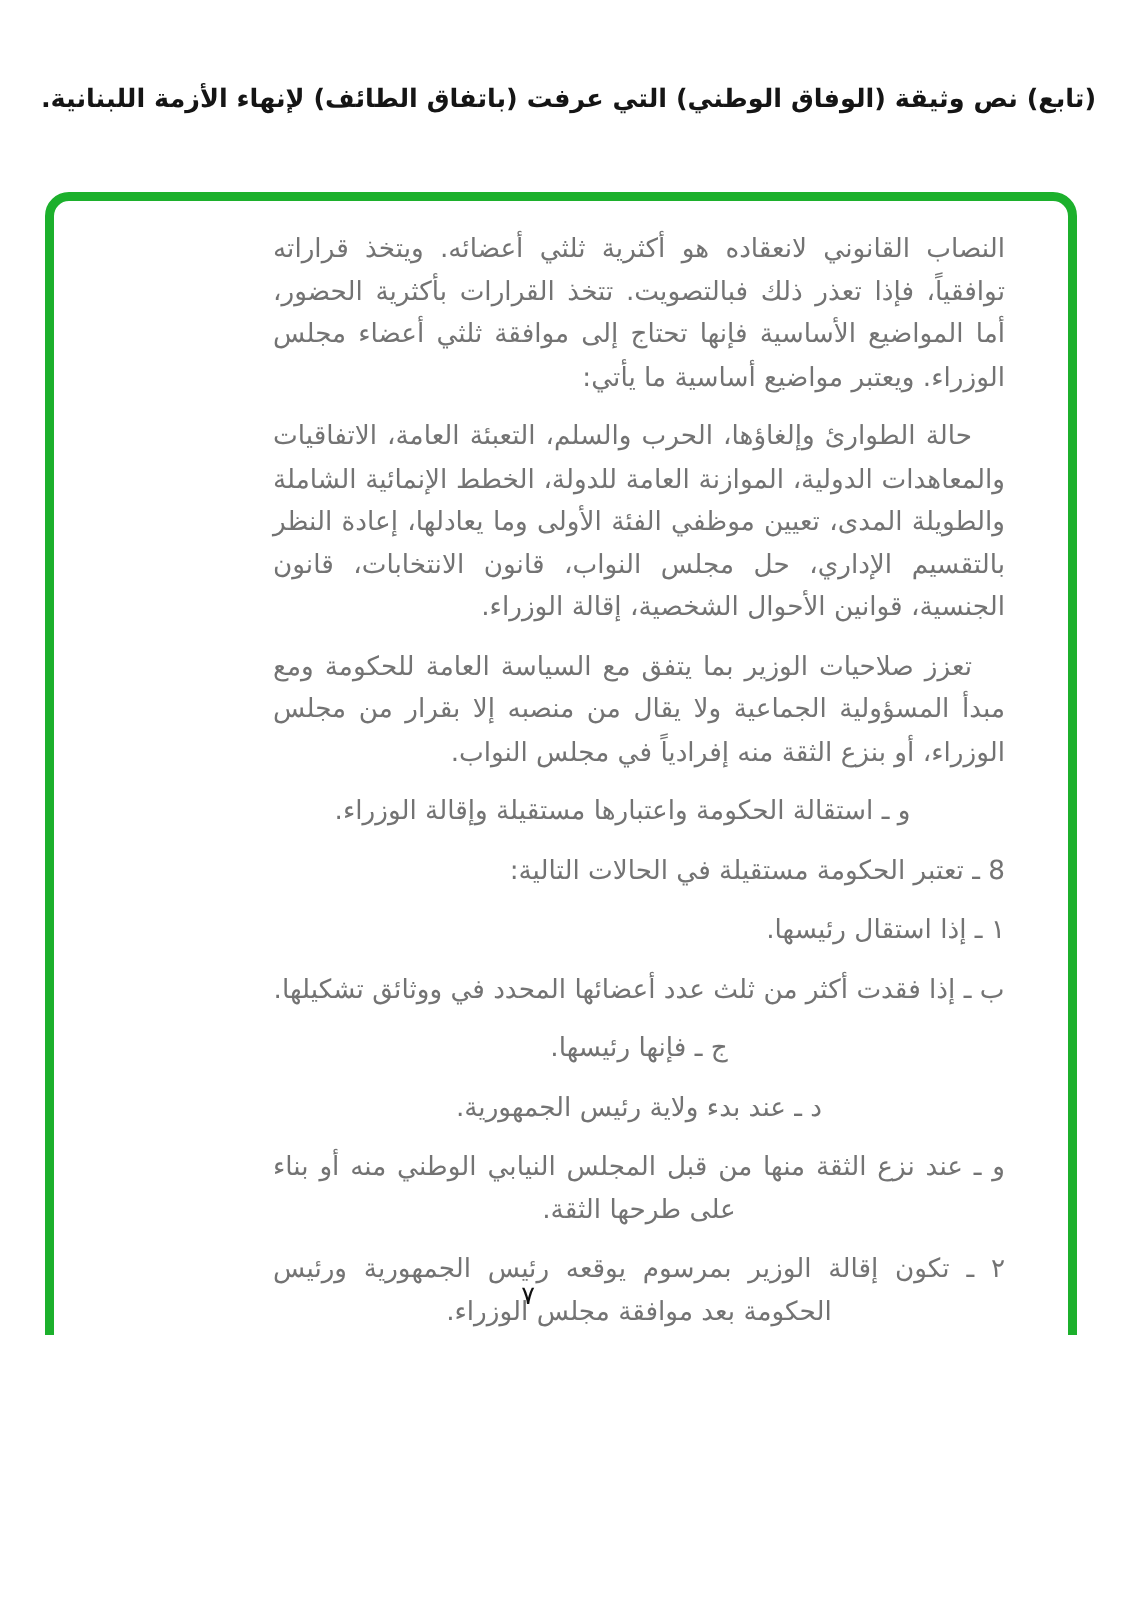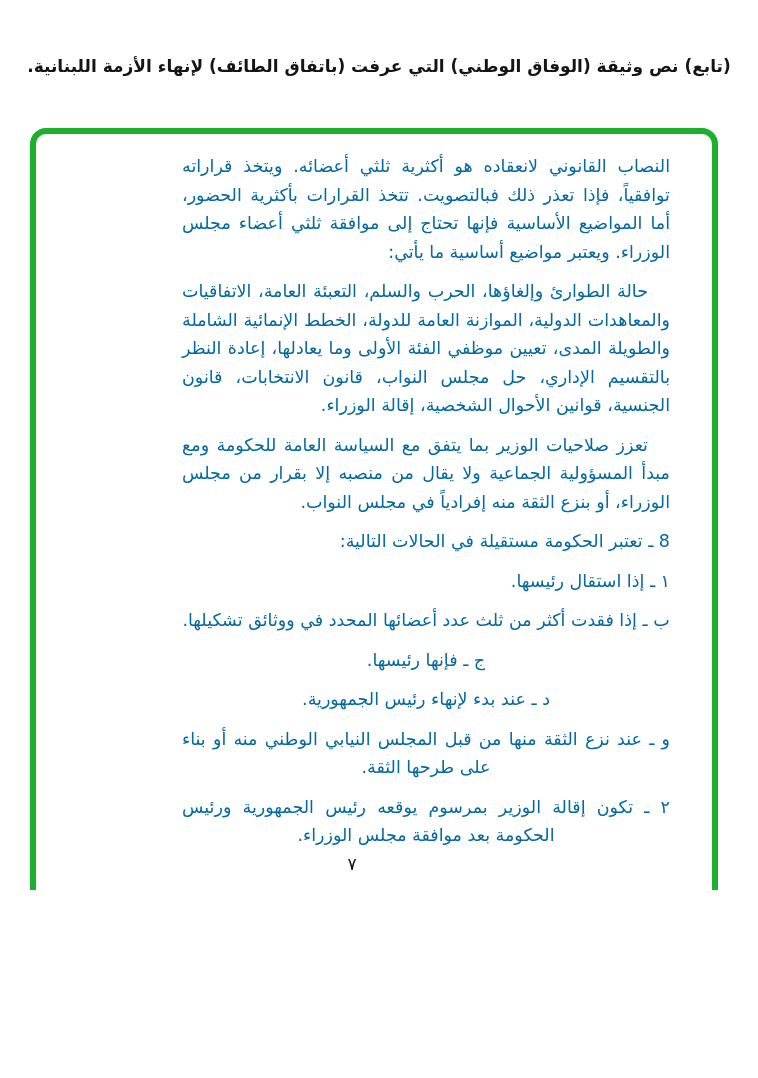--- a/index.html
+++ b/index.html
@@ -48,21 +48,21 @@
   }
 
   
   .content {
     position: absolute;
     top: 18px; right: 42px;
     width: 488px;
     direction: rtl;
     font-size: 17.5px;
     line-height: 28.5px;
-    color: #0369a1;
+    color: #737373;
   }
   .content p { margin: 0 0 11px 0; }
 
   .p-justify      { text-align: justify; text-align-last: right; }
   .p-indent       { text-indent: 22px; }
   .p-right        { text-align: right; }
   .p-center       { text-align: center; }
   .p-center-last  { text-align: justify; text-align-last: center; }
 
   .section-heading {
@@ -97,30 +97,31 @@
   <div class="frame" style="border-color: rgb(28, 176, 44);">
     <div class="content">
 
       <p class="p-justify">النصاب القانوني لانعقاده هو أكثرية ثلثي أعضائه. ويتخذ قراراته توافقياً، فإذا تعذر ذلك فبالتصويت. تتخذ القرارات بأكثرية الحضور، أما المواضيع الأساسية فإنها تحتاج إلى موافقة ثلثي أعضاء مجلس الوزراء. ويعتبر مواضيع أساسية ما يأتي:</p>
 
       <p class="p-justify p-indent">حالة الطوارئ وإلغاؤها، الحرب والسلم، التعبئة العامة، الاتفاقيات والمعاهدات الدولية، الموازنة العامة للدولة، الخطط الإنمائية الشاملة والطويلة المدى، تعيين موظفي الفئة الأولى وما يعادلها، إعادة النظر بالتقسيم الإداري، حل مجلس النواب، قانون الانتخابات، قانون الجنسية، قوانين الأحوال الشخصية، إقالة الوزراء.</p>
 
 
       <p class="p-justify p-indent">تعزز صلاحيات الوزير بما يتفق مع السياسة العامة للحكومة ومع مبدأ المسؤولية الجماعية ولا يقال من منصبه إلا بقرار من مجلس الوزراء، أو بنزع الثقة منه إفرادياً في مجلس النواب.</p>
 
+      <p class="p-center-last p-indent">و ـ استقالة الحكومة واعتبارها مستقيلة وإقالة الوزراء.</p>
 
       <p class="p-right">8 ـ تعتبر الحكومة مستقيلة في الحالات التالية:</p>
 
       <p class="p-right">١ ـ إذا استقال رئيسها.</p>
 
       <p class="p-center-last">ب ـ إذا فقدت أكثر من ثلث عدد أعضائها المحدد في ووثائق تشكيلها.</p>
 
       <p class="p-center">ج ـ فإنها رئيسها.</p>
 
-      <p class="p-center">د ـ عند بدء لإنهاء رئيس الجمهورية.</p>
+      <p class="p-center">د ـ عند بدء ولاية رئيس الجمهورية.</p>
 
 
       <p class="p-center-last">و ـ عند نزع الثقة منها من قبل المجلس النيابي الوطني منه أو بناء على طرحها الثقة.</p>
 
       <p class="p-center-last">٢ ـ تكون إقالة الوزير بمرسوم يوقعه رئيس الجمهورية ورئيس الحكومة بعد موافقة مجلس الوزراء.</p>
 
     </div>
   </div>
 
   <div class="page-number">٧</div>

